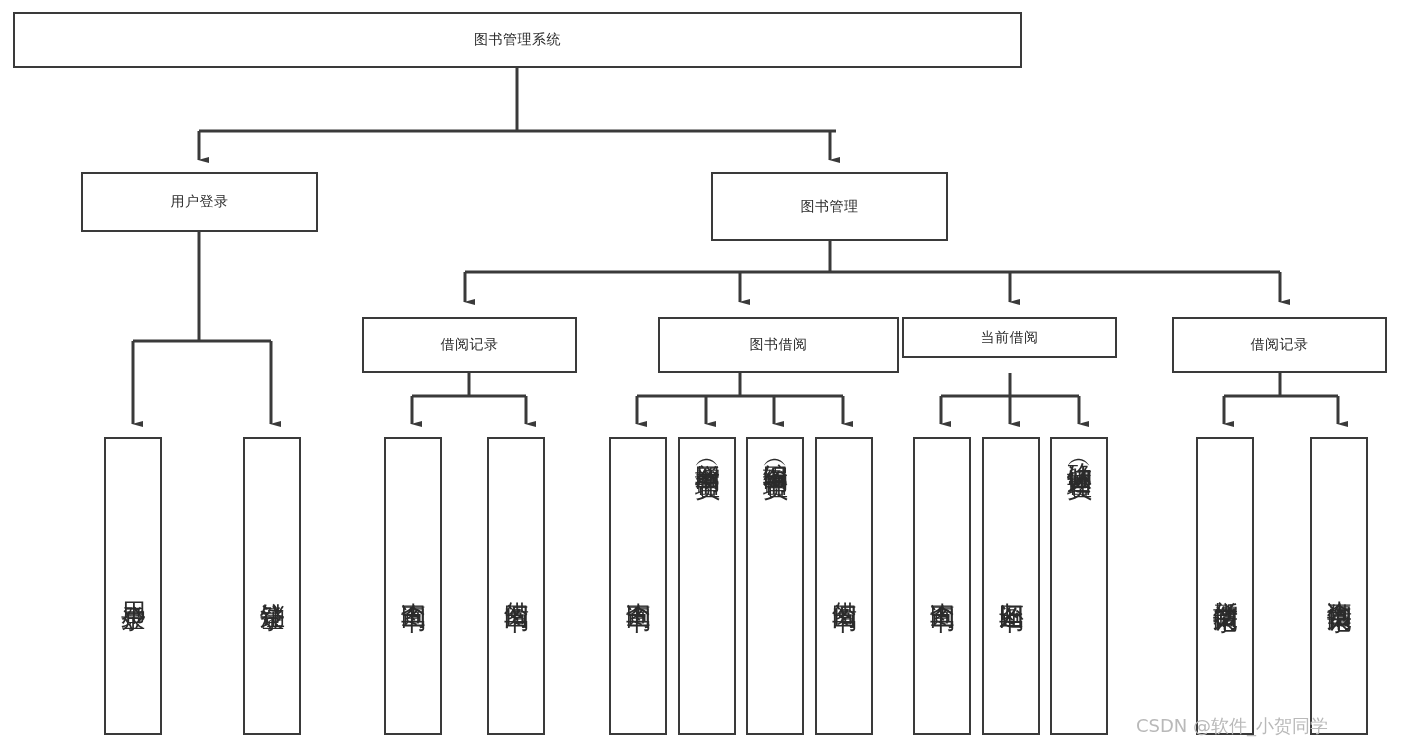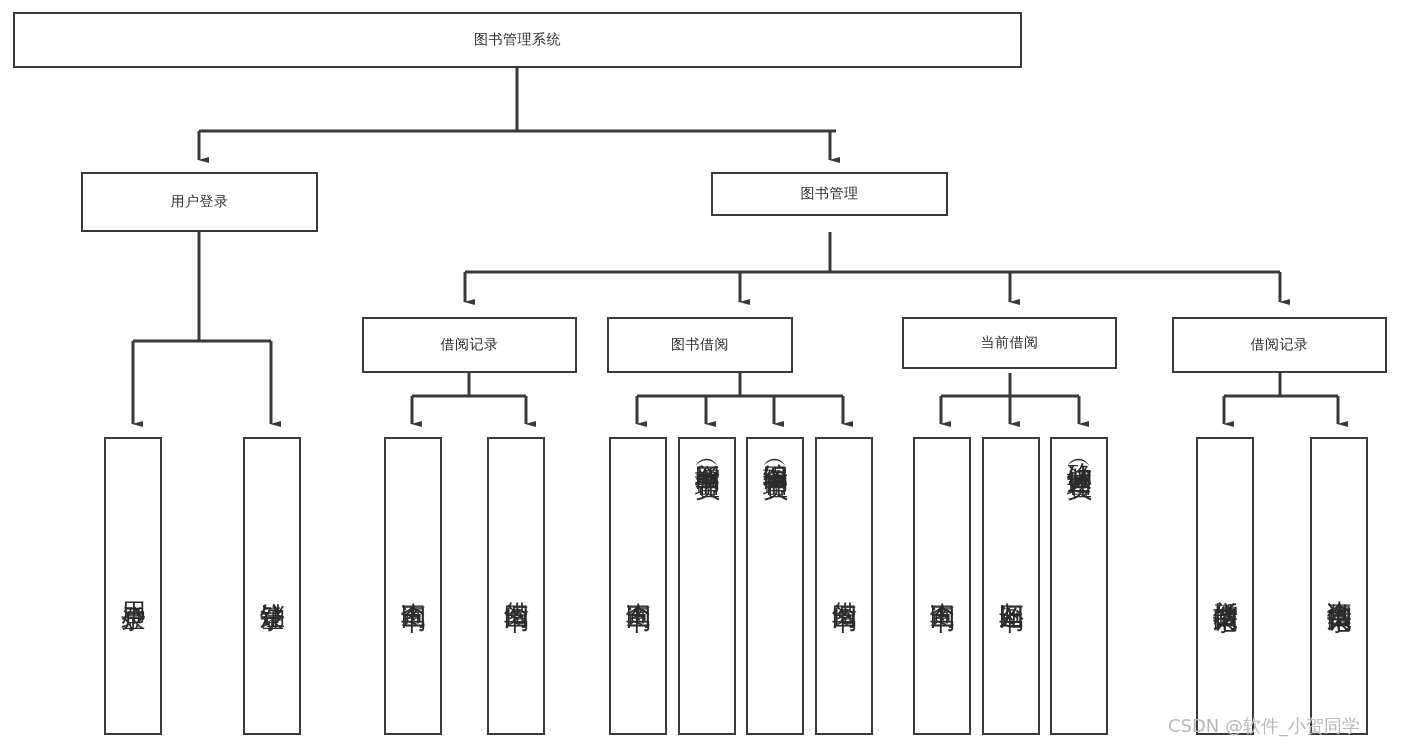--- a/index.html
+++ b/index.html
@@ -51,21 +51,21 @@
     text-orientation: upright;
     font-size: 25px;
     letter-spacing: 2px;
   }
   .node.vert.center-v {
     align-items: center;
     padding-top: 0;
   }
   #watermark {
     position: absolute;
-    left: 1168px;
+    left: 1136px;
     top: 714px;
     font-size: 18px;
     color: #b9b9b9;
     white-space: nowrap;
     z-index: 5;
     font-family: "DejaVu Sans", "Liberation Sans", sans-serif;
   }
 </style>
 </head>
 <body>
@@ -123,33 +123,33 @@
   </svg>
 
   <div class="node horiz" style="left:13px; top:12px; width:1009px; height:56px;">
     <span class="lbl">图书管理系统</span>
   </div>
 
   <div class="node horiz" style="left:81px; top:172px; width:237px; height:60px;">
     <span class="lbl">用户登录</span>
   </div>
 
-  <div class="node horiz" style="left:711px; top:172px; width:237px; height:44px;">
+  <div class="node horiz" style="left:711px; top:172px; width:237px; height:69px;">
     <span class="lbl">图书管理</span>
   </div>
 
   <div class="node horiz" style="left:362px; top:317px; width:215px; height:56px;">
     <span class="lbl">借阅记录</span>
   </div>
 
-  <div class="node horiz" style="left:607px; top:317px; width:186px; height:56px;">
+  <div class="node horiz" style="left:658px; top:317px; width:241px; height:56px;">
     <span class="lbl">图书借阅</span>
   </div>
 
-  <div class="node horiz" style="left:902px; top:317px; width:215px; height:52px;">
+  <div class="node horiz" style="left:902px; top:317px; width:215px; height:41px;">
     <span class="lbl">当前借阅</span>
   </div>
 
   <div class="node horiz" style="left:1172px; top:317px; width:215px; height:56px;">
     <span class="lbl">借阅记录</span>
   </div>
 
   <div class="node vert center-v" style="left:104px; top:437px; width:58px; height:298px;">
     <span class="lbl">用户登录</span>
   </div>

